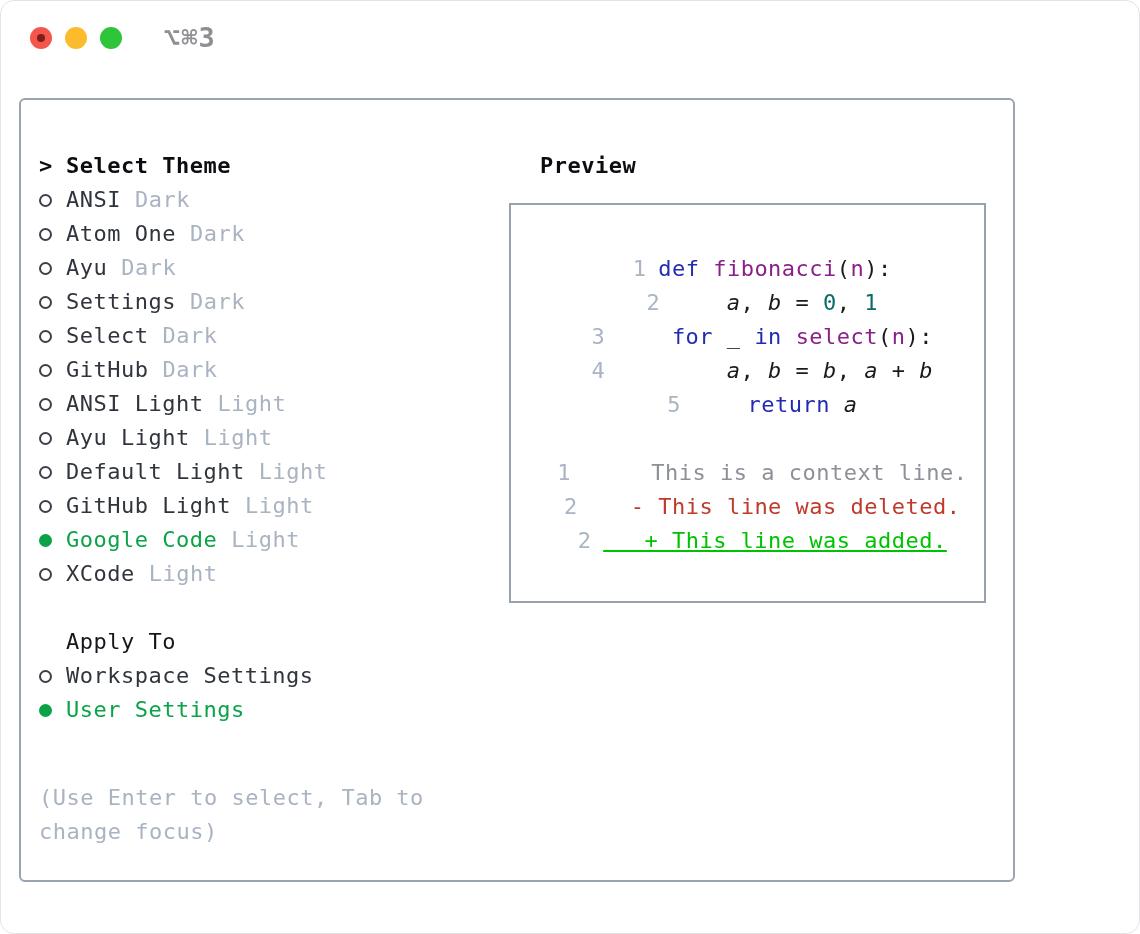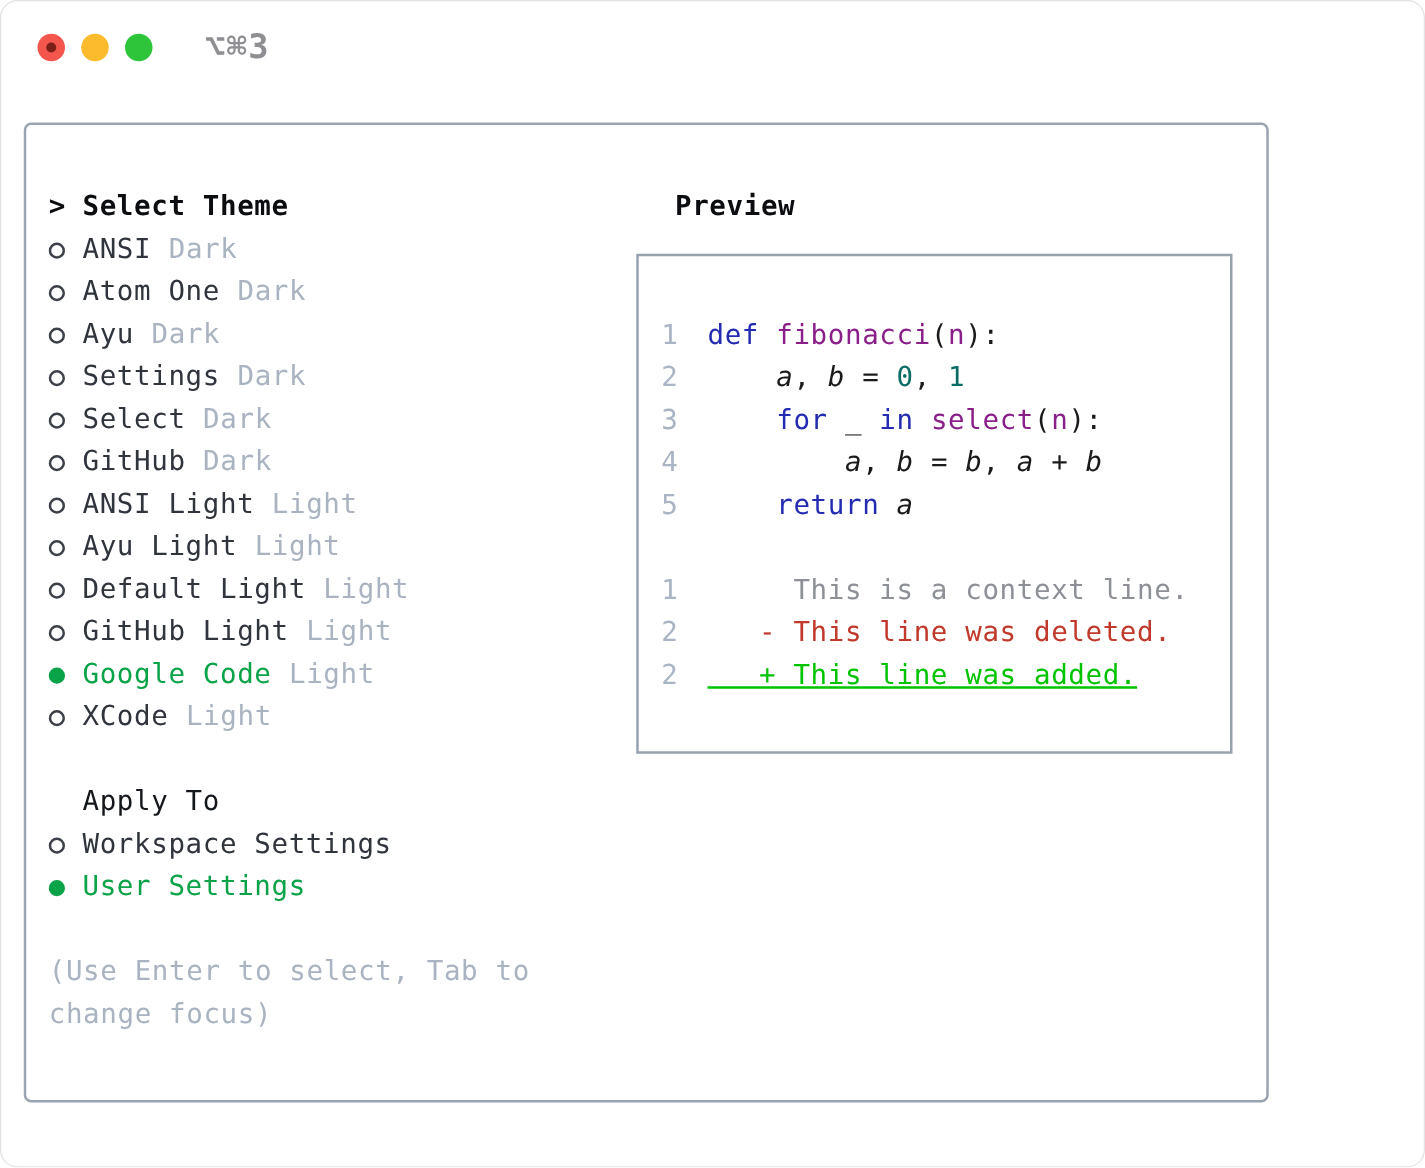--- a/index.html
+++ b/index.html
@@ -39,30 +39,30 @@
   .circle{width:13px;height:13px;border-radius:50%;border:2px solid #3c4149;box-sizing:border-box;display:inline-block;}
   .circle.sel{background:var(--accent-green);border-color:var(--accent-green);}
   .hdr-prefix{font-weight:bold;color:var(--header-text);}
   .hdr-label{font-weight:bold;color:var(--header-text);}
   .iname{color:var(--item-text);white-space:pre;}
   .iname.sel{color:var(--accent-green);}
   .variant{color:var(--variant-text);margin-left:14px;white-space:pre;}
   .apply-hdr{color:var(--apply-header);}
   .gap34{height:34px;}
   .help{
-    width:420px;color:var(--muted-text);line-height:34px;
+    width:420px;color:var(--muted-text);line-height:34px;margin-top:20px;
   }
   
   .preview-title{
     position:absolute;left:480px;top:49px;height:34px;line-height:34px;
     font-size:22px;font-weight:bold;letter-spacing:0.5px;color:var(--header-text);margin-left:39px;
   }
   .preview-box{
     position:absolute;left:488px;top:103px;width:477px;height:400px;
-    border:2px solid var(--preview-border);box-sizing:border-box;background:#ffffff;
+    border:2px solid var(--preview-border);box-sizing:border-box;background:#ffffff;text-align:center;
   }
   .code{
     padding:47px 0 0 18px;
     font-size:22px;line-height:34px;letter-spacing:0.5px;
   }
   .cline{height:34px;line-height:34px;white-space:pre;}
   .ln{display:inline-block;width:37px;color:var(--line-number);}
   .tk-kw{color:var(--kw);}
   .tk-fn{color:var(--fn);}
   .tk-lit{color:var(--lit);}

